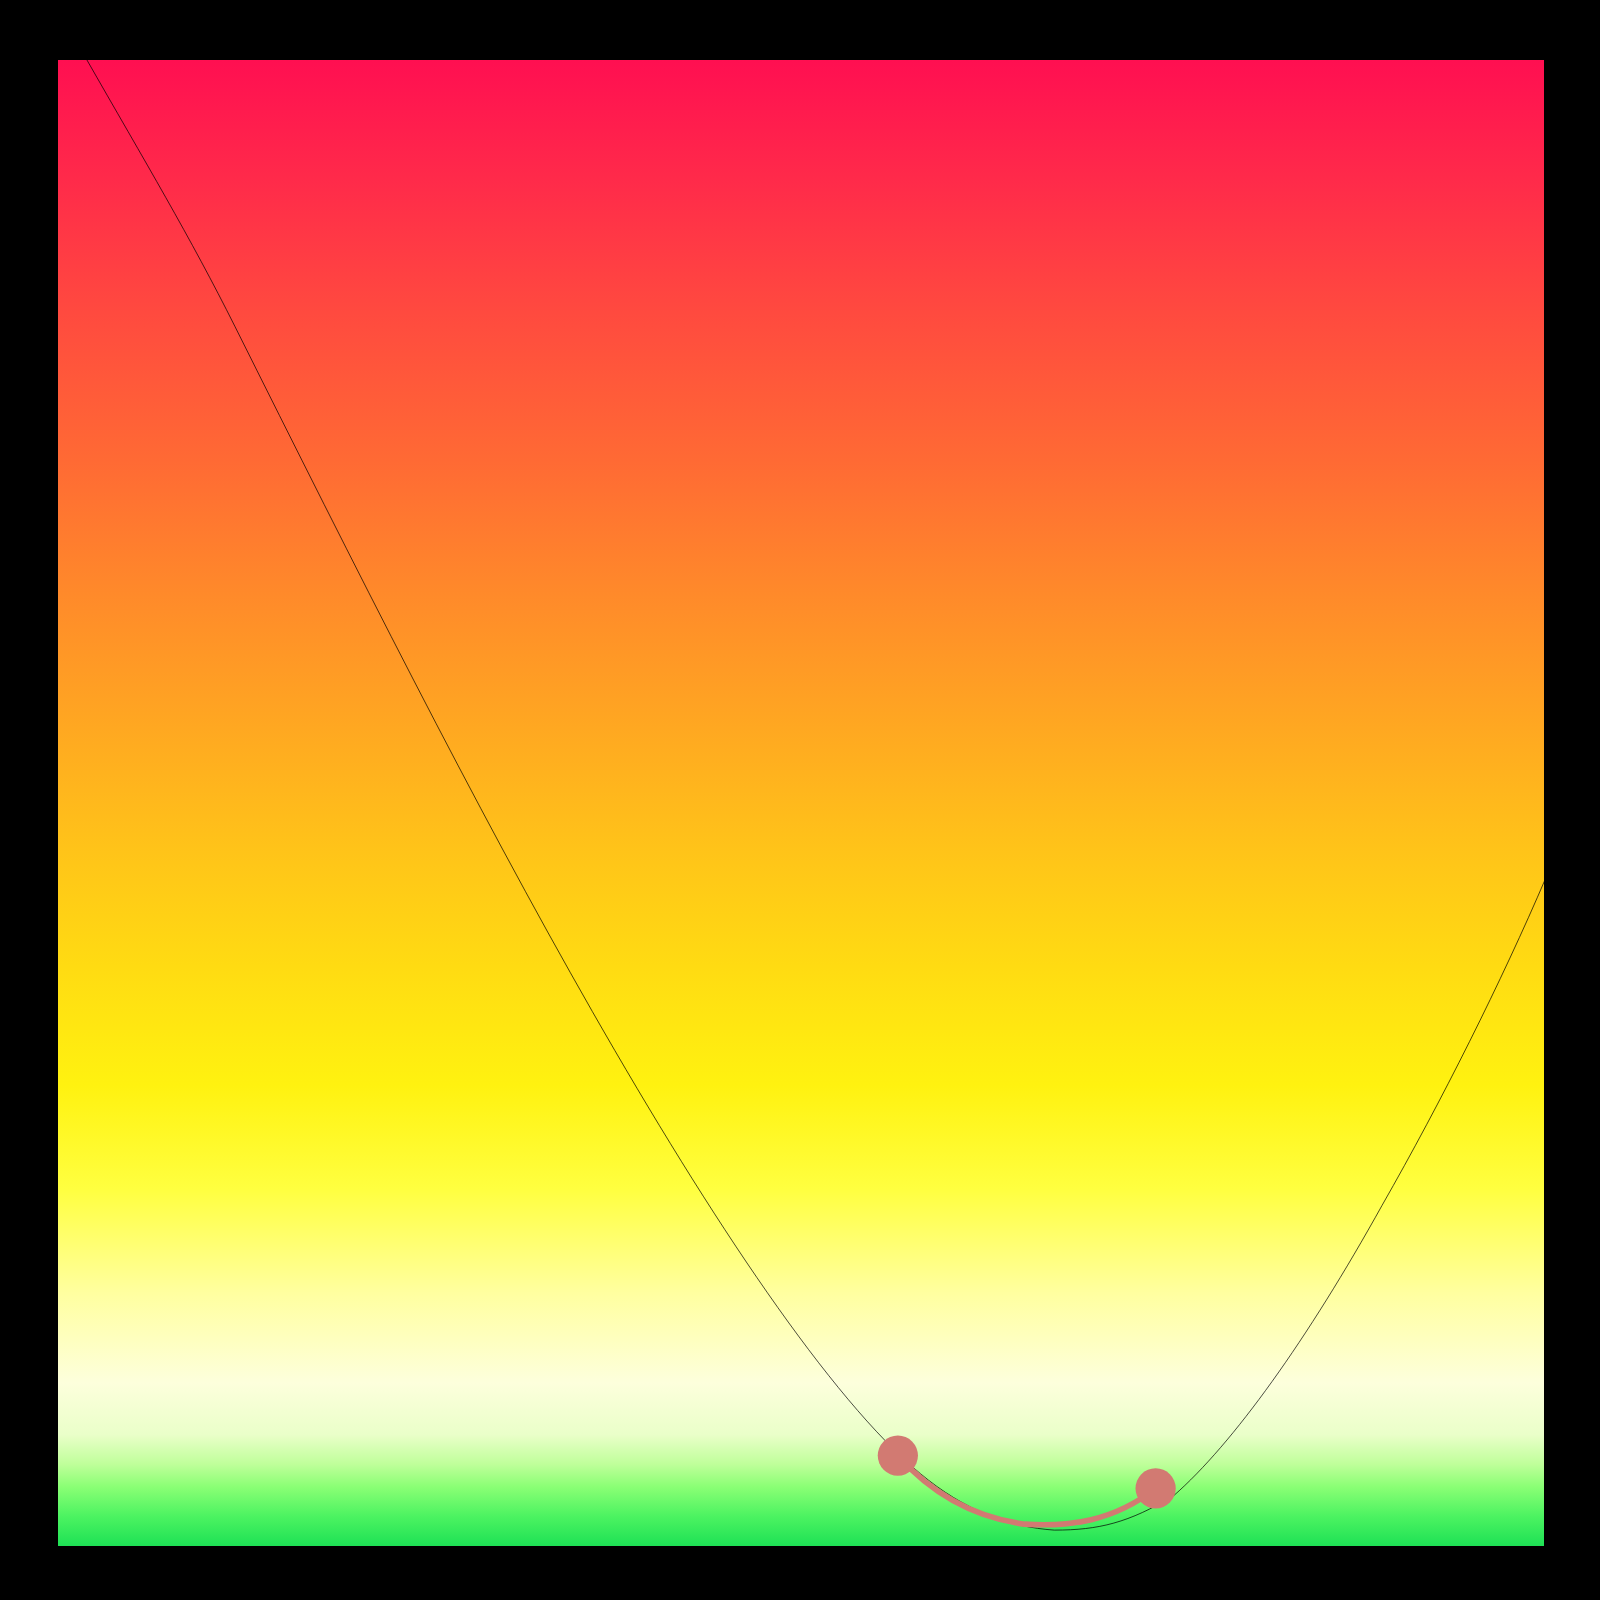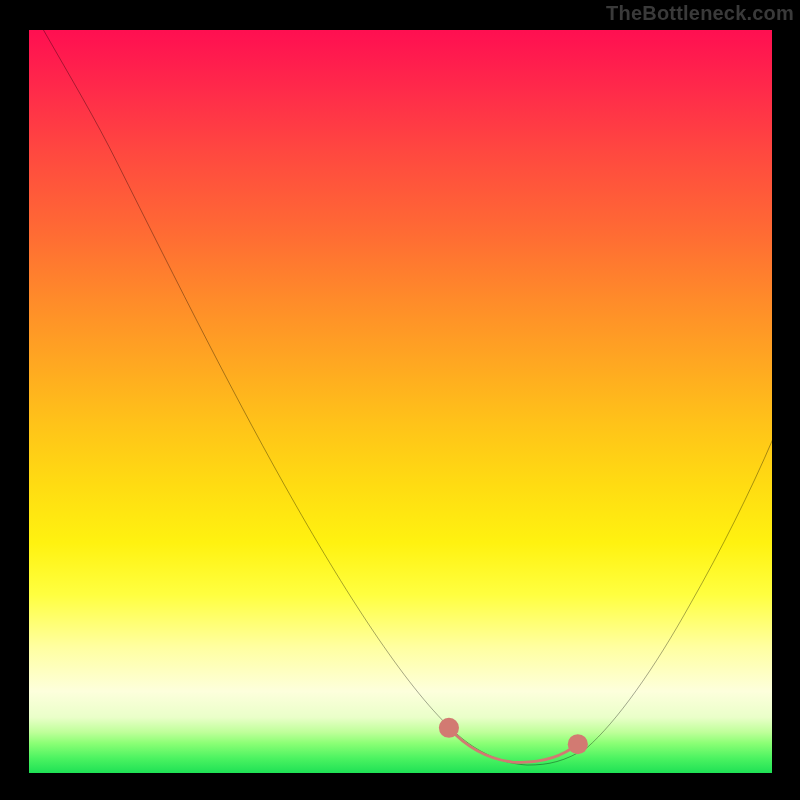--- a/index.html
+++ b/index.html
@@ -70,21 +70,20 @@
     width: 100%;
     height: 100%;
     display: block;
   }
 </style>
 </head>
 <body>
 
 <div class="stage">
 
-  <div class="watermark">TheBottleneck.com</div>
 
   <div class="plot">
 
     <div class="gradient-bg"></div>
 
     <div class="curve-layer">
 
       <svg viewBox="0 0 100 100" preserveAspectRatio="none">
 
         <path d="M 2 0

